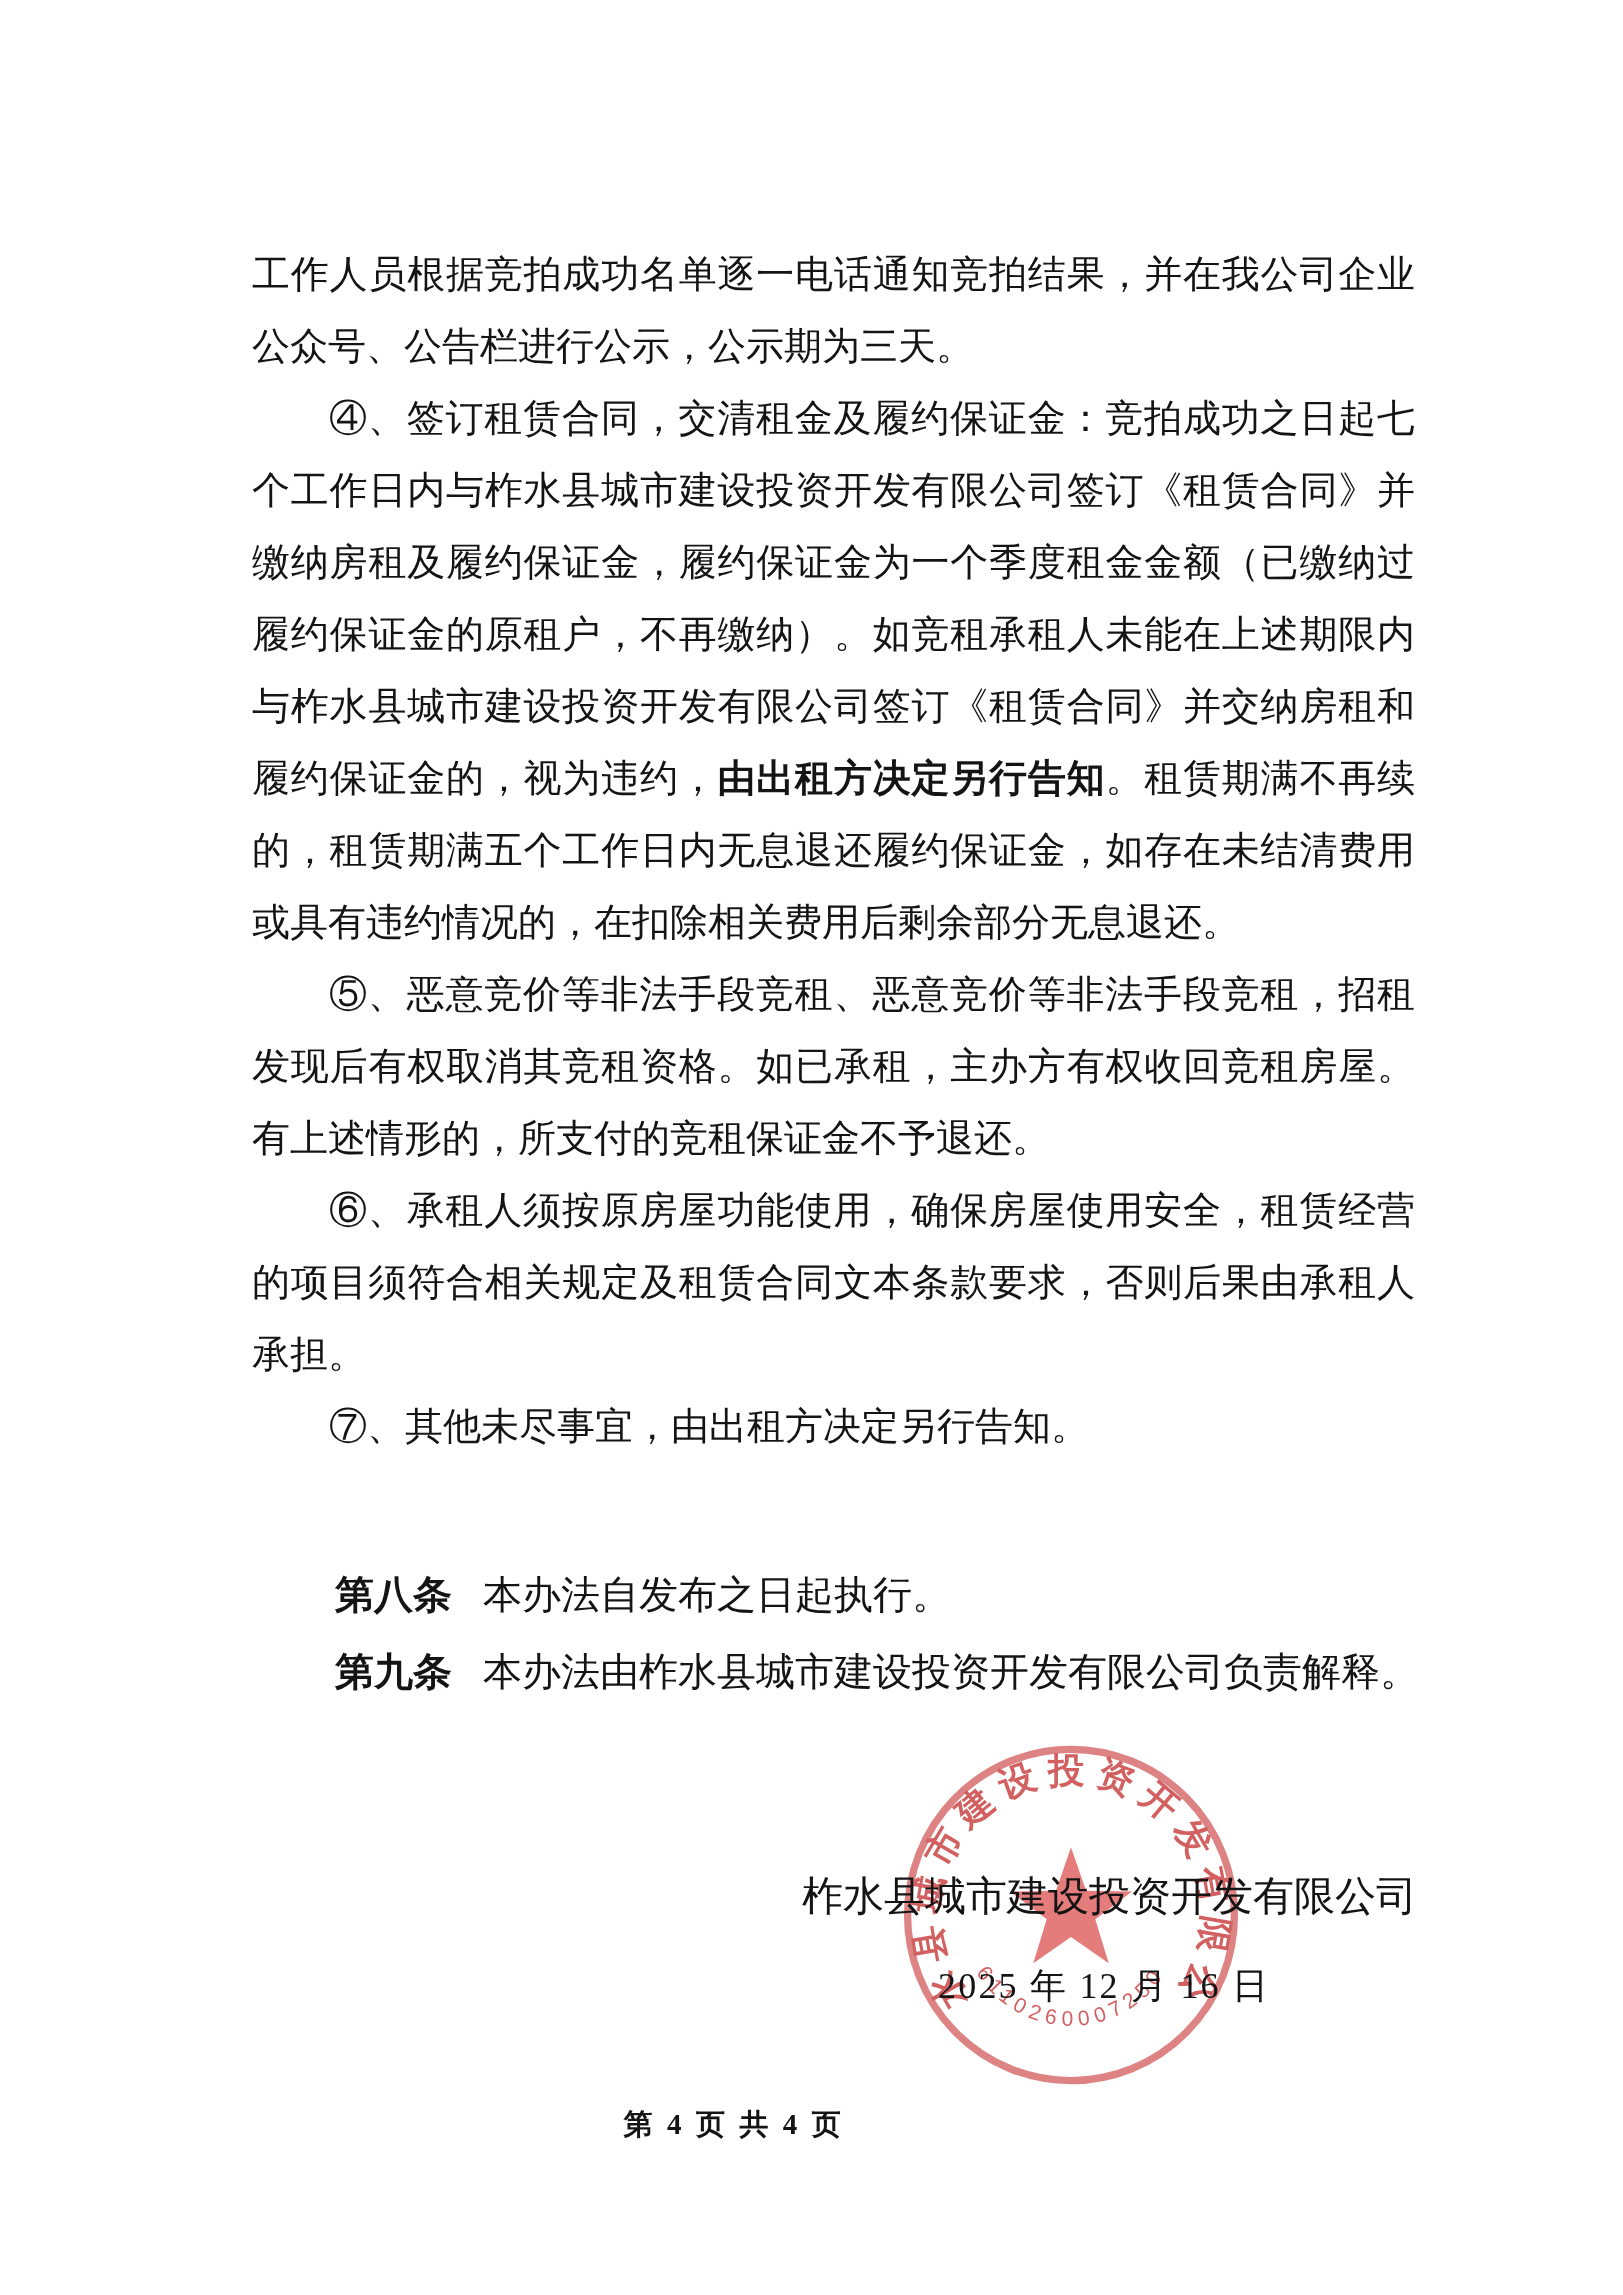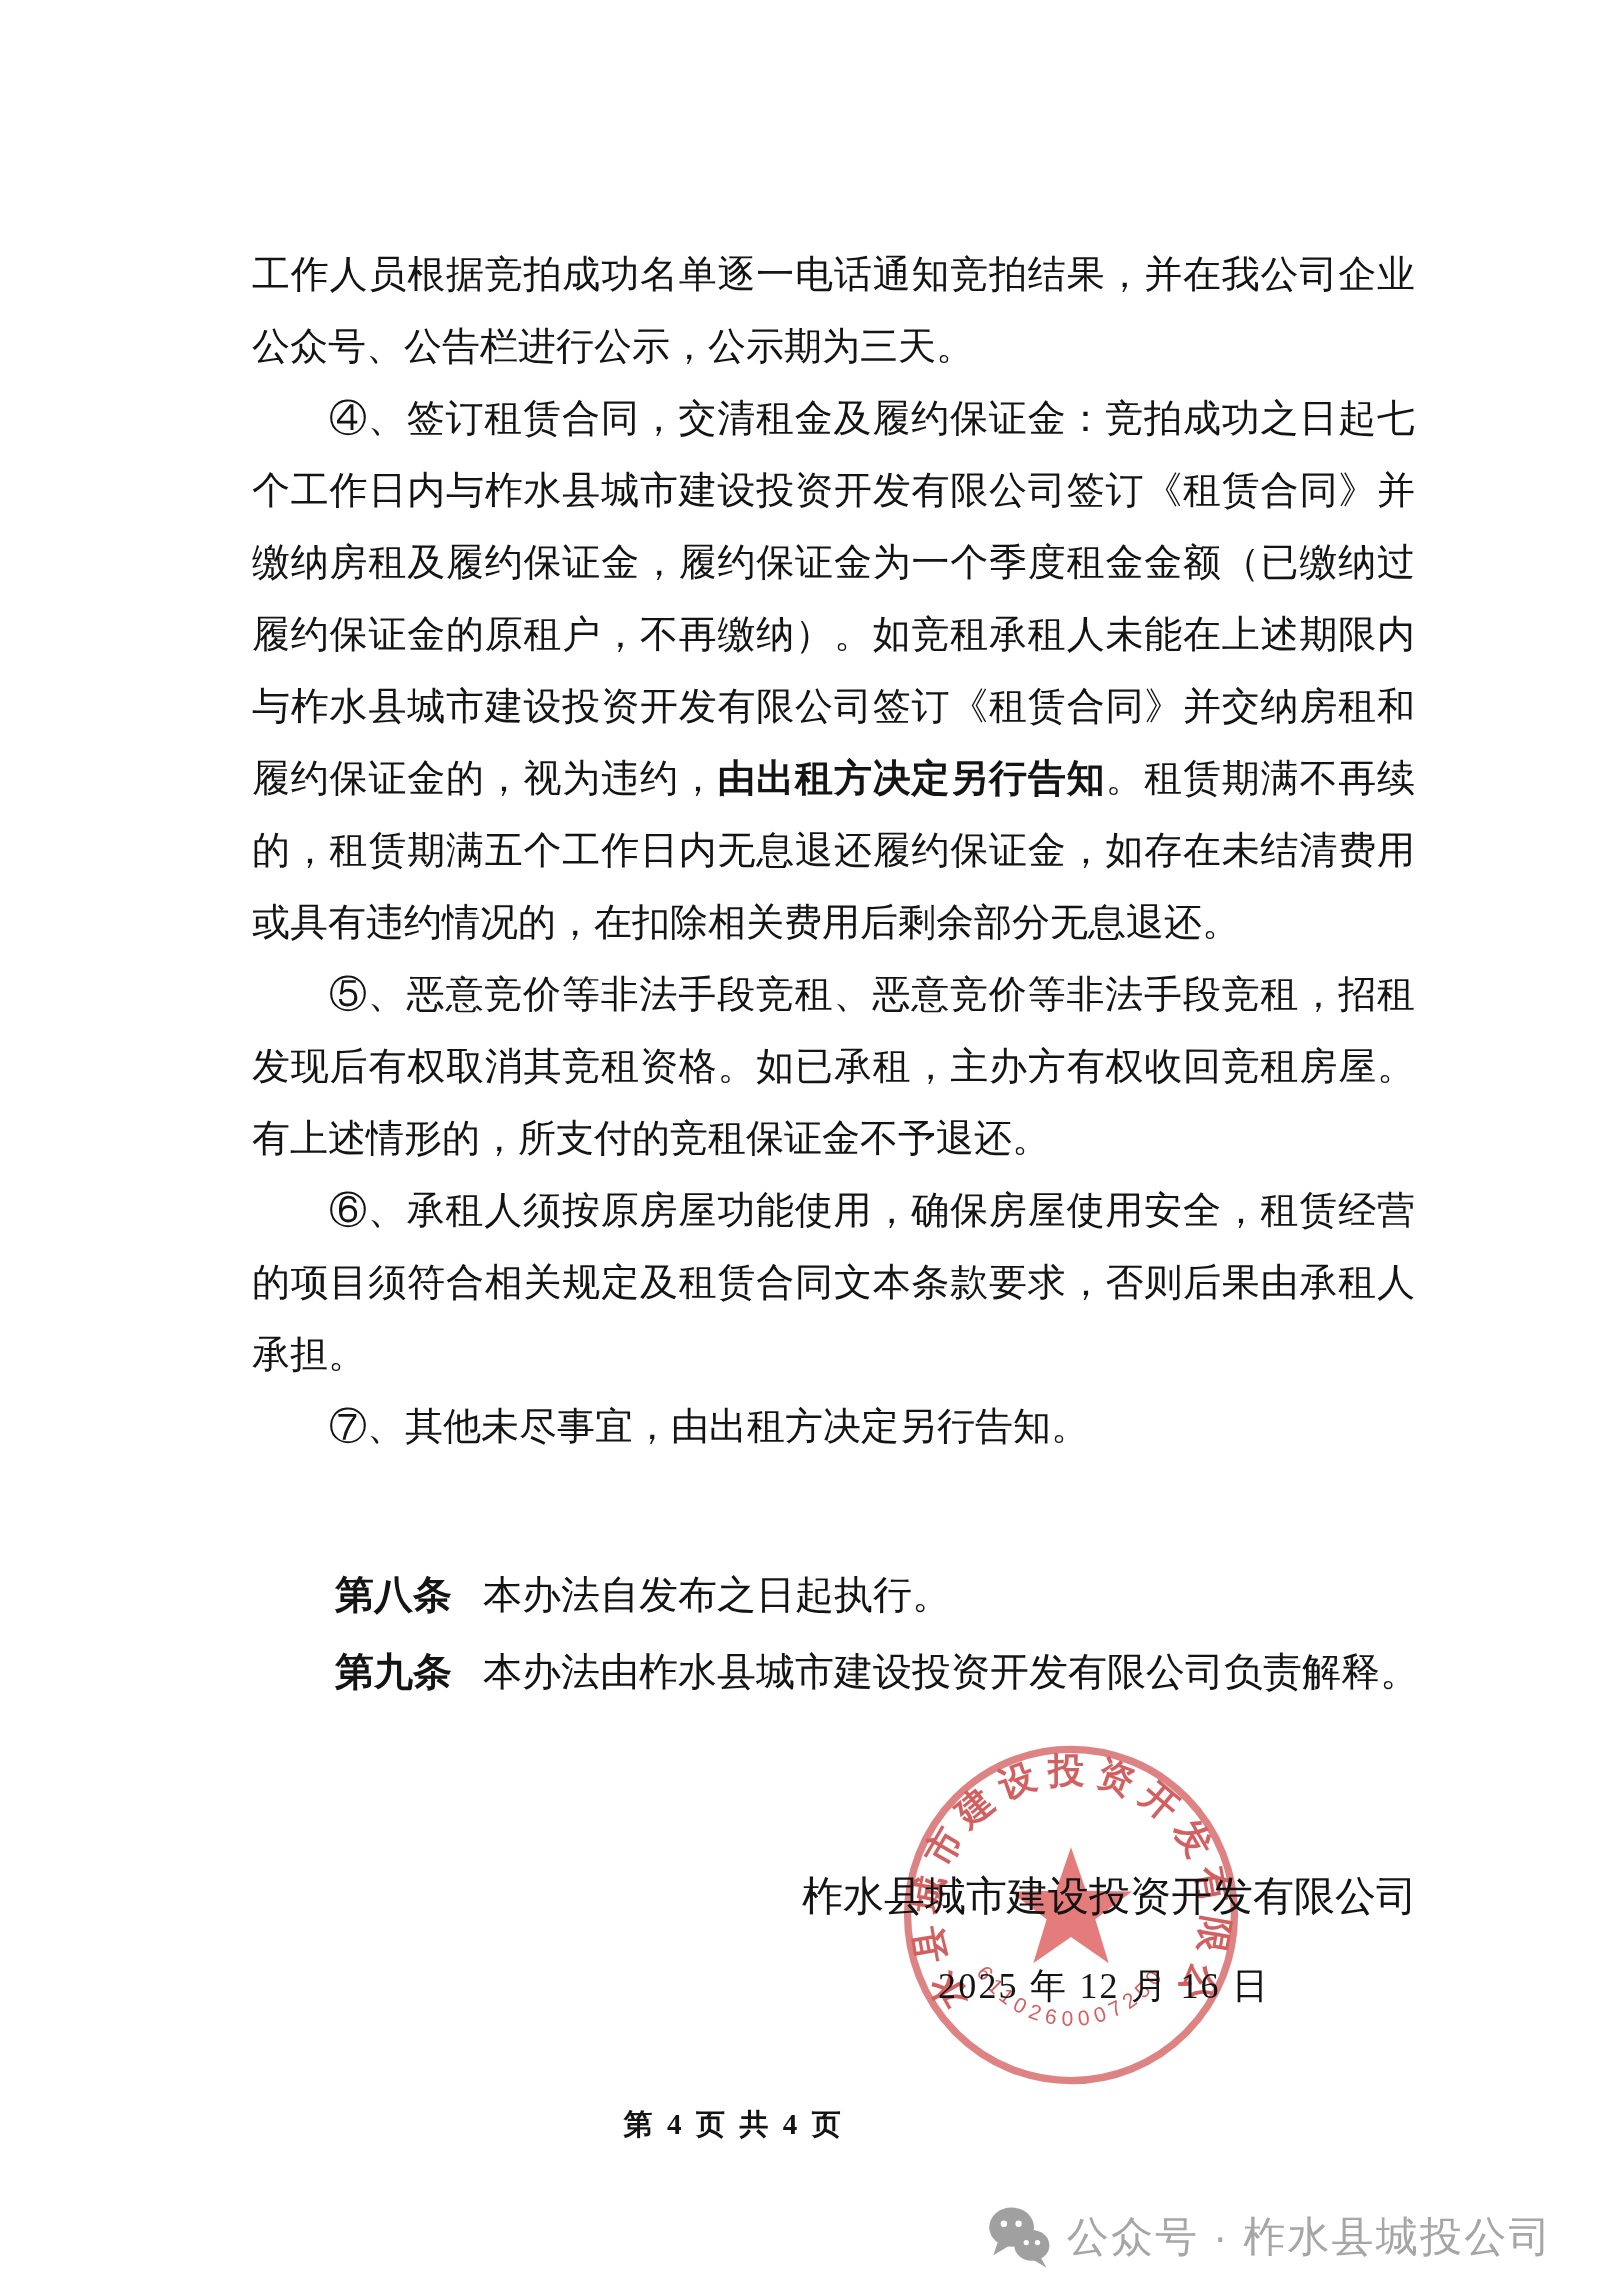--- a/index.html
+++ b/index.html
@@ -117,28 +117,15 @@
     <text font-size="29" fill="#cc4b4b" letter-spacing="8" font-family="Liberation Sans, sans-serif">
       <textPath href="#seal-arc-bottom" startOffset="50%" text-anchor="middle">6110260007250</textPath>
     </text>
   </svg>
 
   <div class="sig-company">柞水县城市建设投资开发有限公司</div>
   <div class="sig-date">2025 年 12 月 16 日</div>
 
   <div class="page-number">第 4 页 共 4 页</div>
 
-  <div class="wechat-footer">
-    <svg class="wechat-icon" viewBox="0 0 100 100">
-      <ellipse cx="38" cy="36" rx="32" ry="28" fill="#a0a0a0"></ellipse>
-      <polygon points="18,58 12,76 34,63" fill="#a0a0a0"></polygon>
-      <ellipse cx="67" cy="62" rx="25" ry="22" fill="#a0a0a0"></ellipse>
-      <polygon points="80,80 88,94 68,82" fill="#a0a0a0"></polygon>
-      <circle cx="27" cy="31" r="4.6" fill="#ffffff"></circle>
-      <circle cx="48" cy="31" r="4.6" fill="#ffffff"></circle>
-      <circle cx="59" cy="58" r="3.8" fill="#ffffff"></circle>
-      <circle cx="75" cy="58" r="3.8" fill="#ffffff"></circle>
-    </svg>
-    <span class="wechat-label">公众号 · 柞水县城投公司</span>
-  </div>
 
 </div>
 
 
 </body></html>

